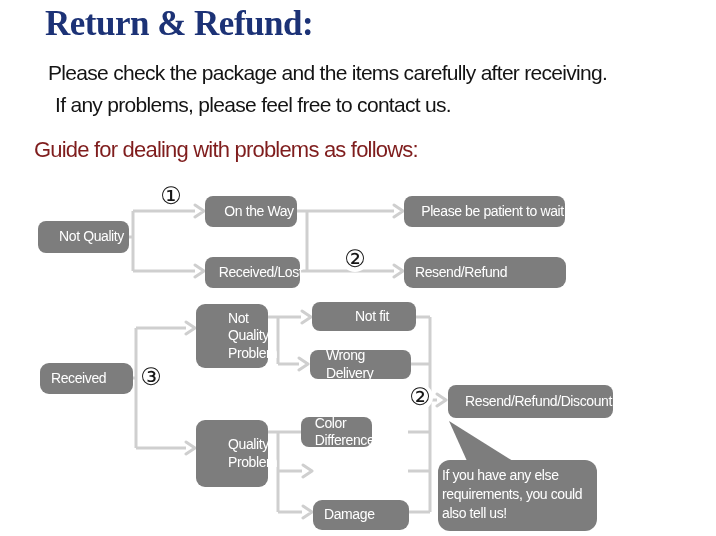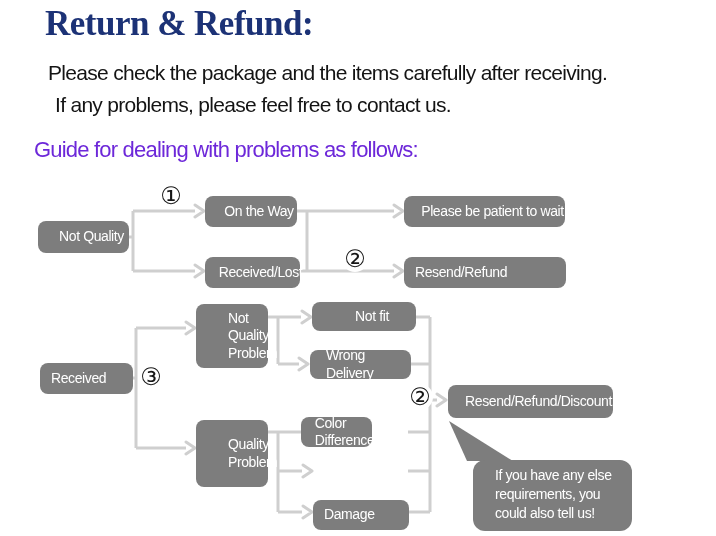--- a/index.html
+++ b/index.html
@@ -19,42 +19,42 @@
     font-family:"Liberation Serif",serif;font-weight:bold;
     font-size:35px;line-height:1.15;color:var(--c-title);letter-spacing:-0.5px;
   }
   .intro{
     position:absolute;font-size:21px;letter-spacing:-0.7px;color:#141414;white-space:nowrap;
   }
   .intro-1{left:48px;top:61px;}
   .intro-2{left:55px;top:93px;}
   .guide-heading{
     position:absolute;left:34px;top:137px;font-size:22px;letter-spacing:-0.8px;
-    color:#6d28d9;white-space:nowrap;
+    color:#7f1d1d;white-space:nowrap;
   }
   .connectors{position:absolute;left:0;top:0;z-index:1;pointer-events:none;}
   .node{
     position:absolute;z-index:2;background:var(--c-box);color:var(--c-box-text);
     border-radius:8px;font-size:14px;letter-spacing:-0.4px;
     display:flex;align-items:center;justify-content:center;
     line-height:1.25;box-sizing:border-box;padding-left:16px;
   }
-  .node.left{justify-content:flex-start;padding-left:11px;}
+  .node.left{justify-content:flex-start;padding-left:11px;border-radius:9px;}
   .node.pre{white-space:pre-line;text-align:left;padding-left:32px;}
   .marker{
     position:absolute;z-index:3;width:26px;height:26px;border-radius:50%;
     background:#ffffff;color:#161616;font-size:24px;line-height:1;
     display:flex;align-items:center;justify-content:center;
     font-family:"DejaVu Sans",sans-serif;
   }
   .bubble{
     position:absolute;z-index:4;left:438px;top:460px;width:159px;height:71px;
     background:var(--c-box);color:var(--c-box-text);border-radius:12px;
     font-size:14px;letter-spacing:-0.4px;line-height:1.35;
-    padding:6px 8px 6px 22px;box-sizing:border-box;margin-left:35px;
+    padding:6px 8px 6px 4px;box-sizing:border-box;
   }
 </style>
 </head>
 <body>
 
 <div class="canvas">
 
   <div class="page-title">Return &amp; Refund:</div>
   <div class="intro intro-1">Please check the package and the items carefully after receiving.</div>
   <div class="intro intro-2">If any problems, please feel free to contact us.</div>

